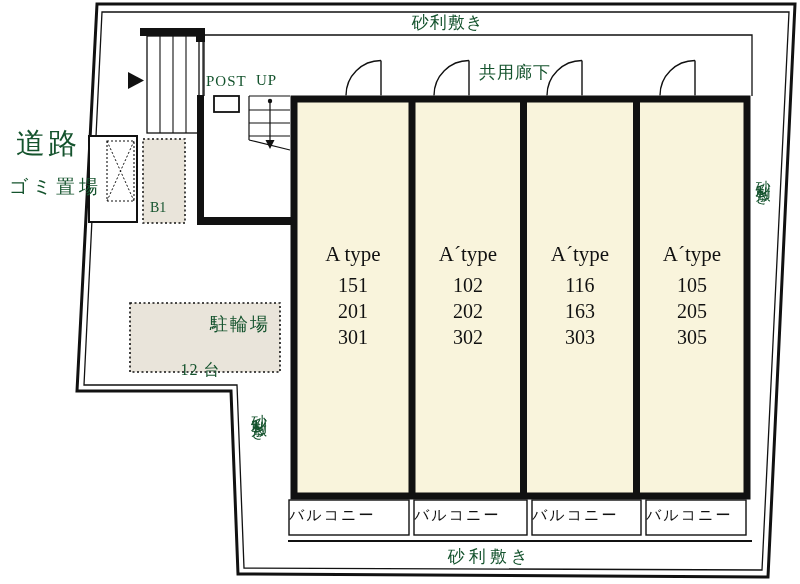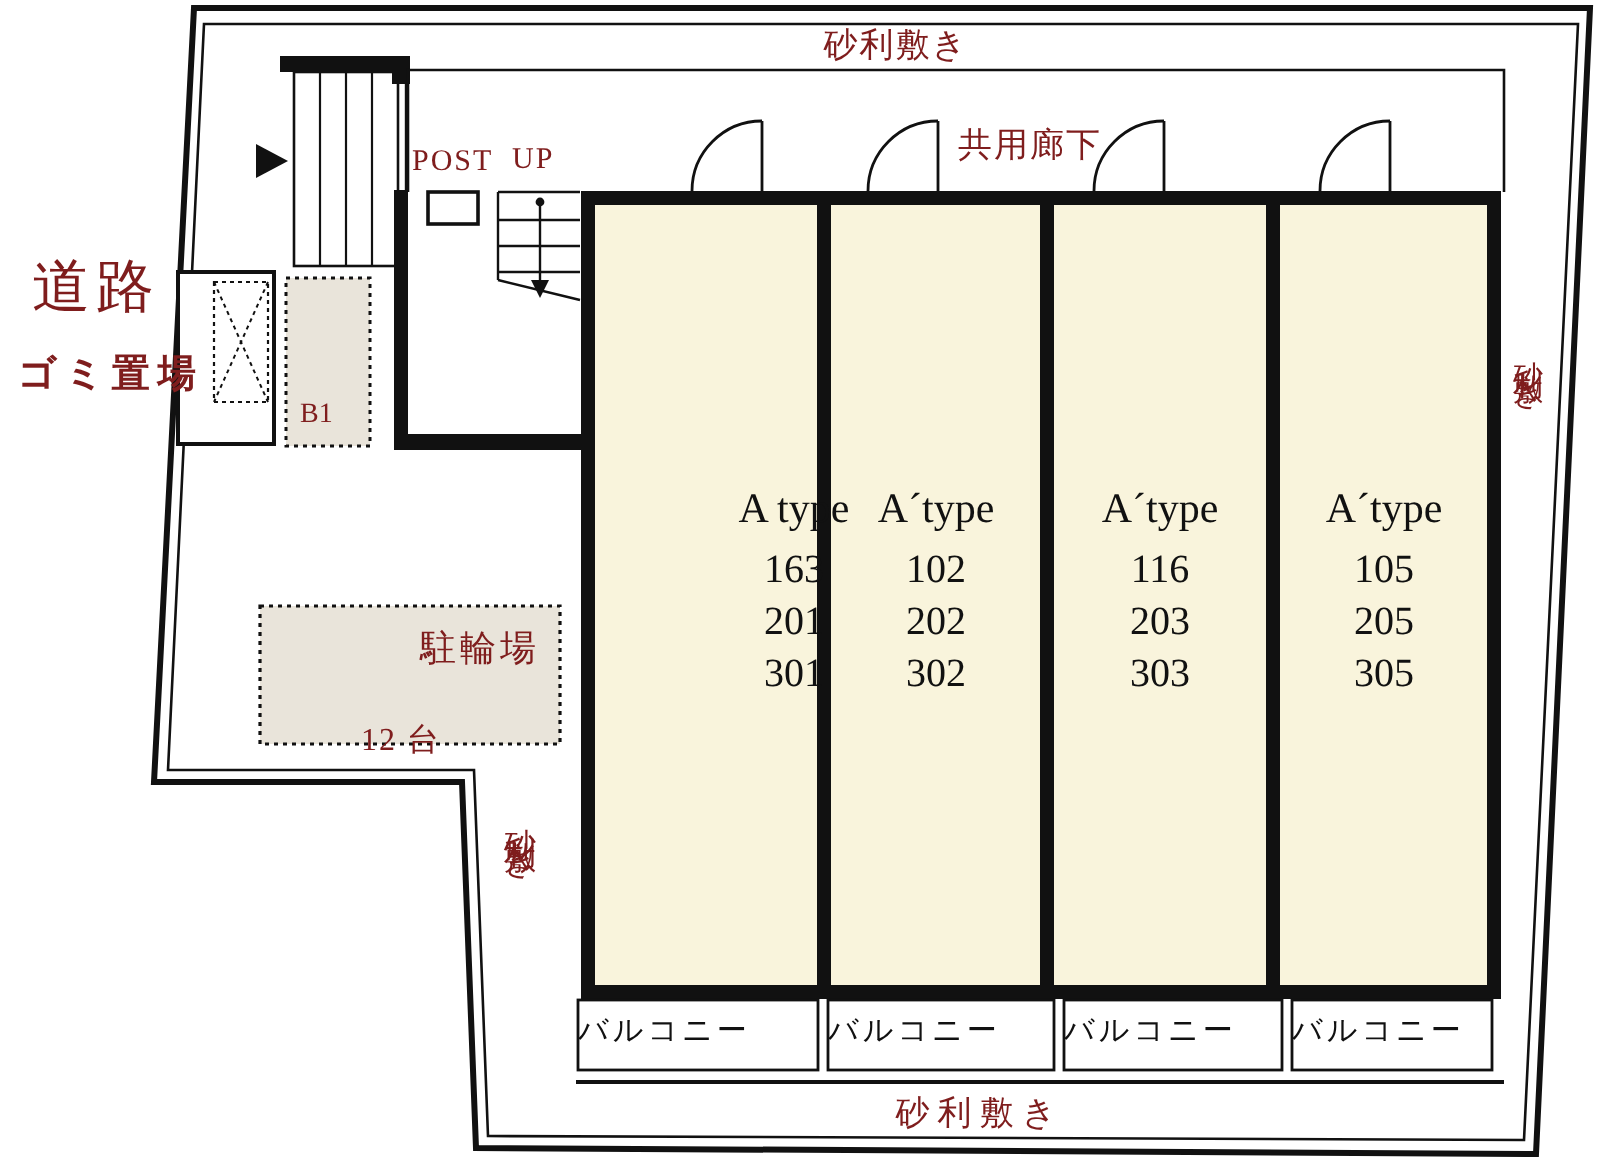--- a/index.html
+++ b/index.html
@@ -1,39 +1,39 @@
 <!DOCTYPE html>
 <html><head>
 <meta charset="utf-8">
 <style>
   html,body{margin:0;padding:0;background:#fff;}
   #stage{
     position:relative;width:800px;height:584px;background:#ffffff;overflow:hidden;
     font-family:"Liberation Serif","DejaVu Serif",serif;color:#111;
   }
   #plan-svg{position:absolute;left:0;top:0;}
-  .lbl{position:absolute;white-space:nowrap;color:#7f1d1d;}
+  .lbl{position:absolute;white-space:nowrap;color:#14532d;}
   .center{text-align:center;white-space:normal;}
   .vert{writing-mode:vertical-rl;text-orientation:upright;}
   .road{left:16px;top:124px;font-size:29px;letter-spacing:3px;}
   .gravel-top{left:403px;top:11px;width:90px;font-size:17px;letter-spacing:1px;}
   .gravel-right{left:753px;top:168px;font-size:15px;letter-spacing:4px;}
   .gravel-left{left:248px;top:401px;font-size:16px;letter-spacing:4px;}
   .gravel-bottom{left:430px;top:545px;width:120px;font-size:17px;letter-spacing:4px;}
   .corridor{left:479px;top:61px;font-size:17px;letter-spacing:1px;}
   .post{left:206px;top:73px;font-size:15px;letter-spacing:1px;}
   .up{left:256px;top:72px;font-size:15px;letter-spacing:1px;}
-  .garbage{left:9px;top:174px;font-size:19px;letter-spacing:4px;font-weight:bold;}
+  .garbage{left:9px;top:174px;font-size:19px;letter-spacing:4px;}
   .b1{left:150px;top:200px;font-size:14px;}
   .bike-title{left:130px;top:312px;width:156px;font-size:18px;letter-spacing:2px;padding-left:32px;}
   .bike-cap{left:130px;top:360px;width:141px;font-size:16px;letter-spacing:1px;}
   .unit{position:absolute;top:242px;display:flex;flex-direction:column;align-items:center;}
   .unit .utype{font-size:21px;margin-bottom:5px;}
   .unit .uroom{font-size:20px;line-height:26px;}
-  .u1{left:298px;width:110px;padding-left:44px;}
+  .u1{left:298px;width:110px;}
   .u2{left:416px;width:104px;}
   .u3{left:527px;width:106px;}
   .u4{left:640px;width:104px;}
   .balc{position:absolute;top:506px;text-align:left;font-size:15px;letter-spacing:2px;}
   .bc1{left:289px;width:120px;}
   .bc2{left:414px;width:113px;}
   .bc3{left:532px;width:109px;}
   .bc4{left:646px;width:100px;}
 </style>
 </head>
@@ -135,34 +135,34 @@
   <div class="lbl corridor">共用廊下</div>
   <div class="lbl post">POST</div>
   <div class="lbl up">UP</div>
   <div class="lbl garbage">ゴミ置場</div>
   <div class="lbl b1">B1</div>
   <div class="lbl center bike-title">駐輪場</div>
   <div class="lbl center bike-cap">12 台</div>
 
   <div class="unit u1">
     <div class="utype">A type</div>
-    <div class="uroom">163</div>
+    <div class="uroom">151</div>
     <div class="uroom">201</div>
     <div class="uroom">301</div>
   </div>
   <div class="unit u2">
     <div class="utype">A´type</div>
     <div class="uroom">102</div>
     <div class="uroom">202</div>
     <div class="uroom">302</div>
   </div>
   <div class="unit u3">
     <div class="utype">A´type</div>
     <div class="uroom">116</div>
-    <div class="uroom">203</div>
+    <div class="uroom">163</div>
     <div class="uroom">303</div>
   </div>
   <div class="unit u4">
     <div class="utype">A´type</div>
     <div class="uroom">105</div>
     <div class="uroom">205</div>
     <div class="uroom">305</div>
   </div>
 
   <div class="balc bc1">バルコニー</div>

